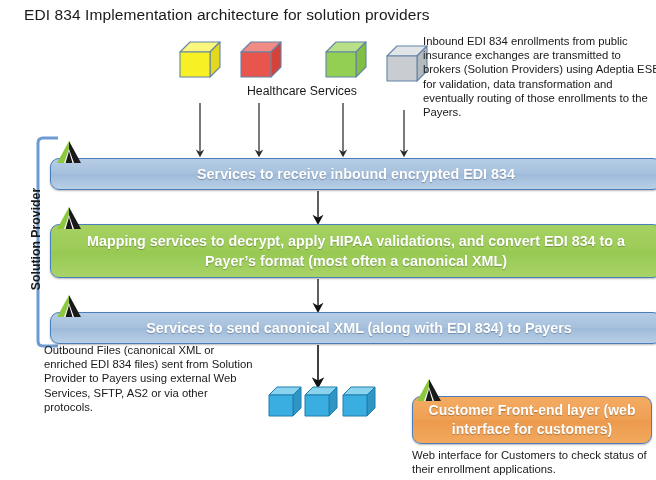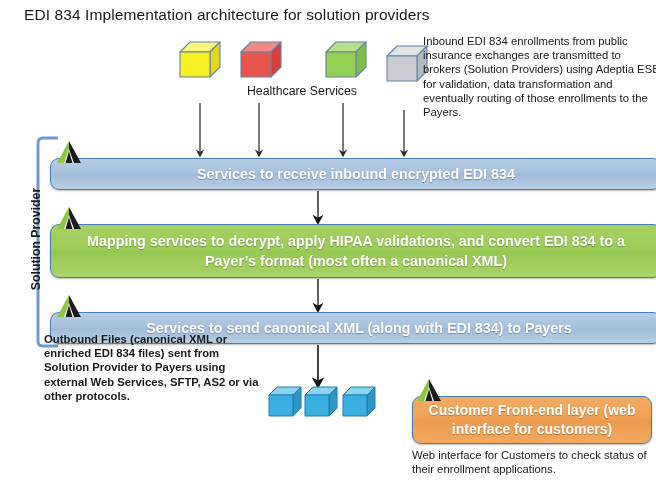--- a/index.html
+++ b/index.html
@@ -24,21 +24,21 @@
     white-space:nowrap;
   }
 
   
   .note{
     font-size:11.3px;
     line-height:14.2px;
     color:#1a1a1a;
   }
   .note-tr{left:411px;top:34px;width:238px;}
-  .note-bl{left:32px;top:332px;width:215px;font-weight:bold;}
+  .note-bl{left:32px;top:343px;width:215px;}
   .note-br{left:400px;top:448px;width:250px;text-align:left;line-height:14px;}
 
   
   .lbl{font-size:12.3px;color:#1a1a1a;text-align:center;}
   .lbl-exch{left:200px;top:84px;width:180px;}
   .lbl-payers{left:256px;top:430px;width:110px;}
 
   .vlabel{
     left:-36px;top:232px;width:120px;
     font-size:12.3px;font-weight:bold;color:#1a1a1a;

